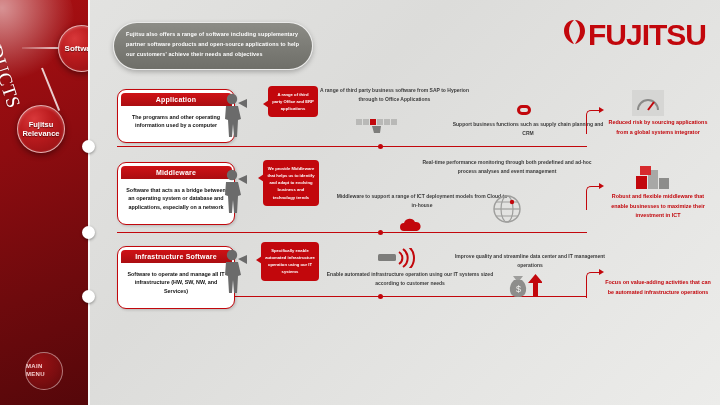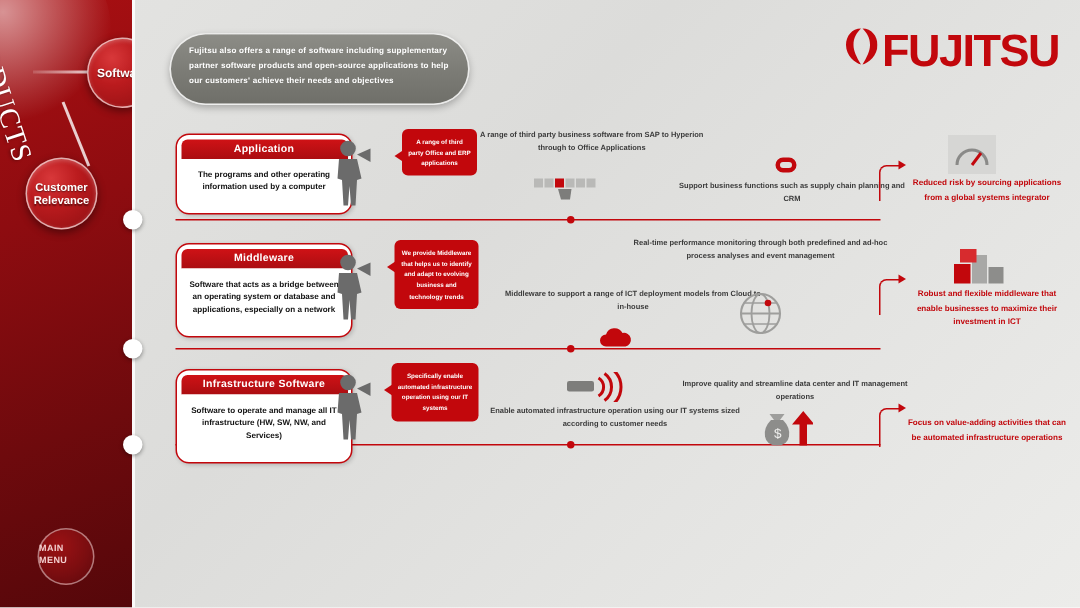--- a/index.html
+++ b/index.html
@@ -140,21 +140,21 @@
 </style>
 </head>
 <body>
 
 <div id="left-rail">
   <div id="rail-glow"></div>
   <div id="products-label">PRODUCTS</div>
   <div id="connector-a"></div>
   <div id="connector-b"></div>
   <div class="node-circle" id="node-software">Software</div>
-  <div class="node-circle" id="node-relevance">Customer Relevance</div>
+  <div class="node-circle" id="node-relevance">Fujitsu Relevance</div>
   <div id="main-menu-btn">
     <span style="display:block;white-space:pre-line;">MAIN MENU</span>
   </div>
 </div>
 
 <div id="spine"></div>
 <div class="spine-dot" id="dot-1"></div>
 <div class="spine-dot" id="dot-2"></div>
 <div class="spine-dot" id="dot-3"></div>
 

